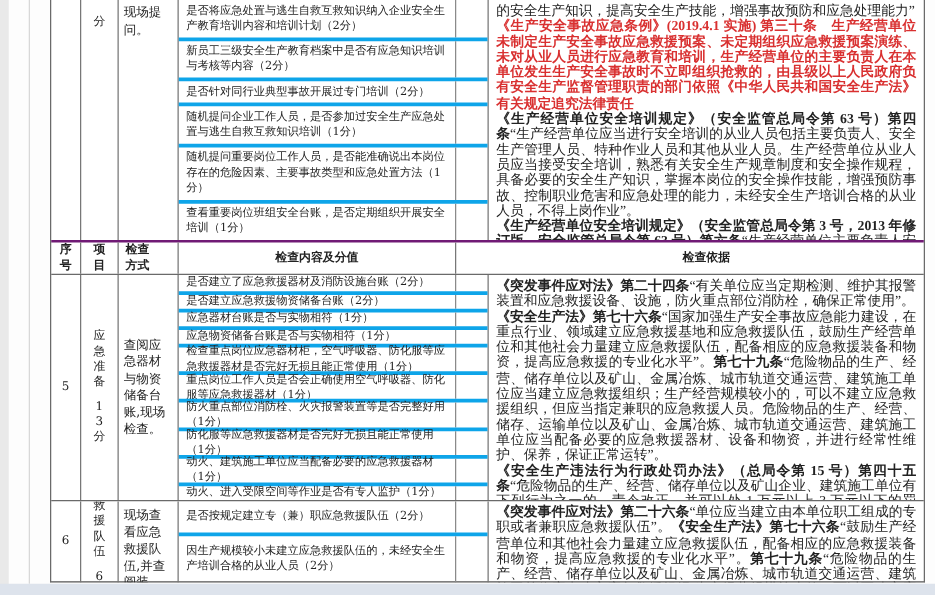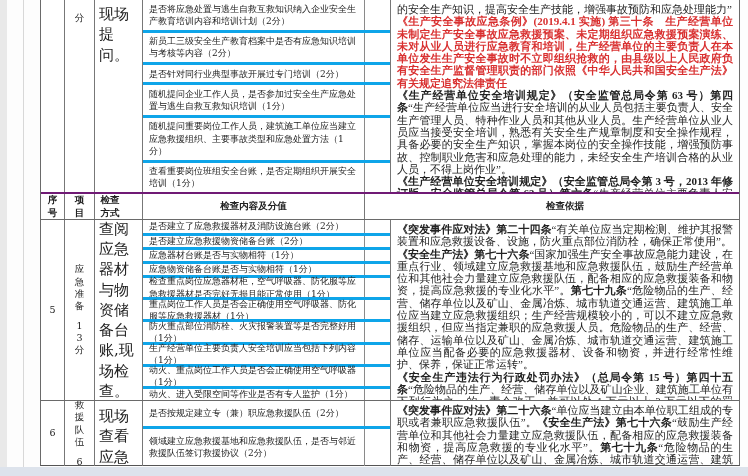--- a/index.html
+++ b/index.html
@@ -17,21 +17,21 @@
   .sec-4 { height:192px; }
   .hrow { height:28px; display:flex; border-top:2px solid #701a75; border-bottom:1px solid #6a6a6a; }
   .sec-5 { height:180px; }
   .sec-6 { height:66px; border-top:1px solid #6a6a6a; }
 
   .cell { border-right:1px solid #777; overflow:hidden; }
   .c-seq { width:24px; display:flex; align-items:center; justify-content:center;
     font-size:9.5px; text-align:center; }
   .c-proj { width:30px; display:flex; flex-direction:column; align-items:center;
     justify-content:center; gap:7px; font-size:9.5px; text-align:center; }
-  .c-method { width:48px; font-size:15px; line-height:1.35; padding:4px 4px; }
+  .c-method { width:48px; font-size:10px; line-height:1.35; padding:4px 4px; }
   .c-main { width:248px; display:flex; flex-direction:column; border-right:1px solid #777; }
   .c-basis { flex:1; border-right:none; padding:3px 6px 2px 6px; font-size:11px;
     line-height:12.3px; text-align:justify; overflow:hidden;font-family:Liberation Serif, serif; }
 
   .sec-4 .c-proj { justify-content:flex-start; padding-top:5px; }
   .sec-4 .c-seq { align-items:flex-start; }
   .sec-6 .c-method { padding-top:5px; }
 
   .vword { display:inline-block; width:1.15em; line-height:1.3; text-align:center;
     word-break:break-all; }
@@ -85,21 +85,21 @@
         </div>
         <div class="item-row">
           <div class="it">是否针对同行业典型事故开展过专门培训（2分）</div>
           <div class="ir"></div>
         </div>
         <div class="item-row">
           <div class="it">随机提问企业工作人员，是否参加过安全生产应急处置与逃生自救互救知识培训（1分）</div>
           <div class="ir"></div>
         </div>
         <div class="item-row">
-          <div class="it">随机提问重要岗位工作人员，建筑施工单位应当建立应急救援组织、主要事故类型和应急处置方法（1分）</div>
+          <div class="it">随机提问重要岗位工作人员，是否能准确说出本岗位存在的危险因素、主要事故类型和应急处置方法（1分）</div>
           <div class="ir"></div>
         </div>
         <div class="item-row">
           <div class="it">查看重要岗位班组安全台账，是否定期组织开展安全培训（1分）</div>
           <div class="ir"></div>
         </div>
       </div>
     <div class="cell c-basis">
         <div class="bpara"><span>的安全生产知识，提高安全生产技能，增强事故预防和应急处理能力”</span></div>
         <div class="bpara red"><span class="b">《生产安全事故应急条例》(2019.4.1 实施) 第三十条　生产经营单位未制定生产安全事故应急救援预案、未定期组织应急救援预案演练、未对从业人员进行应急教育和培训，生产经营单位的主要负责人在本单位发生生产安全事故时不立即组织抢救的，由县级以上人民政府负有安全生产监督管理职责的部门依照《中华人民共和国安全生产法》有关规定追究法律责任</span></div>
@@ -163,25 +163,25 @@
         </div>
         <div class="item-row">
           <div class="it">重点岗位工作人员是否会正确使用空气呼吸器、防化服等应急救援器材（1分）</div>
           <div class="ir"></div>
         </div>
         <div class="item-row">
           <div class="it">防火重点部位消防栓、火灾报警装置等是否完整好用（1分）</div>
           <div class="ir"></div>
         </div>
         <div class="item-row">
-          <div class="it">生产经营单位主要负责人安全培训应当包括下列内容（1分）</div>
-          <div class="ir"></div>
-        </div>
-        <div class="item-row">
-          <div class="it">动火、重点岗位工作人员是否会正确使用空气呼吸器（1分）</div>
+          <div class="it">防化服等应急救援器材是否完好无损且能正常使用（1分）</div>
+          <div class="ir"></div>
+        </div>
+        <div class="item-row">
+          <div class="it">动火、建筑施工单位应当配备必要的应急救援器材（1分）</div>
           <div class="ir"></div>
         </div>
         <div class="item-row">
           <div class="it">动火、进入受限空间等作业是否有专人监护（1分）</div>
           <div class="ir"></div>
         </div>
       </div>
     <div class="cell c-basis">
         <div class="bpara"><span class="b">《突发事件应对法》第二十四条</span><span>“有关单位应当定期检测、维护其报警装置和应急救援设备、设施，防火重点部位消防栓，确保正常使用”。</span></div>
         <div class="bpara"><span class="b">《安全生产法》第七十六条</span><span>“国家加强生产安全事故应急能力建设，在重点行业、领域建立应急救援基地和应急救援队伍，鼓励生产经营单位和其他社会力量建立应急救援队伍，配备相应的应急救援装备和物资，提高应急救援的专业化水平”。</span><span class="b">第七十九条</span><span>“危险物品的生产、经营、储存单位以及矿山、金属冶炼、城市轨道交通运营、建筑施工单位应当建立应急救援组织；生产经营规模较小的，可以不建立应急救援组织，但应当指定兼职的应急救援人员。危险物品的生产、经营、储存、运输单位以及矿山、金属冶炼、城市轨道交通运营、建筑施工单位应当配备必要的应急救援器材、设备和物资，并进行经常性维护、保养，保证正常运转”。</span></div>
@@ -199,21 +199,21 @@
     </div>
     <div class="cell c-method">
       <span>现场查看应急救援队伍,并查阅装备、物资台</span>
     </div>
     <div class="c-main">
         <div class="item-row">
           <div class="it">是否按规定建立专（兼）职应急救援队伍（2分）</div>
           <div class="ir"></div>
         </div>
         <div class="item-row">
-          <div class="it">领域建立应急救援基地和应急救援队伍，是否与邻近救援队伍签订救援协议（2分）</div>
+          <div class="it">因生产规模较小未建立应急救援队伍的，未经安全生产培训合格的从业人员（2分）</div>
           <div class="ir"></div>
         </div>
       </div>
     <div class="cell c-basis">
         <div class="bpara"><span class="b">《突发事件应对法》第二十六条</span><span>“单位应当建立由本单位职工组成的专职或者兼职应急救援队伍”。</span><span class="b">《安全生产法》第七十六条</span><span>“鼓励生产经营单位和其他社会力量建立应急救援队伍，配备相应的应急救援装备和物资，提高应急救援的专业化水平”。</span><span class="b">第七十九条</span><span>“危险物品的生产、经营、储存单位以及矿山、金属冶炼、城市轨道交通运营、建筑施工单位应当建立应急救援组织;生产经营规模较小的，可以不建立应急救援组织，但应当指定兼职的应急救援人员。危险物品的生产、经营、储存、运输单位以及矿山、金属冶炼、城市轨道交通运营、建筑施工单位应当配备必要的应急救援器材、设备和物资，并进行经常性维护、保养，保证正常运转。</span></div>
       </div>
   </div>
 
 </div>
 

